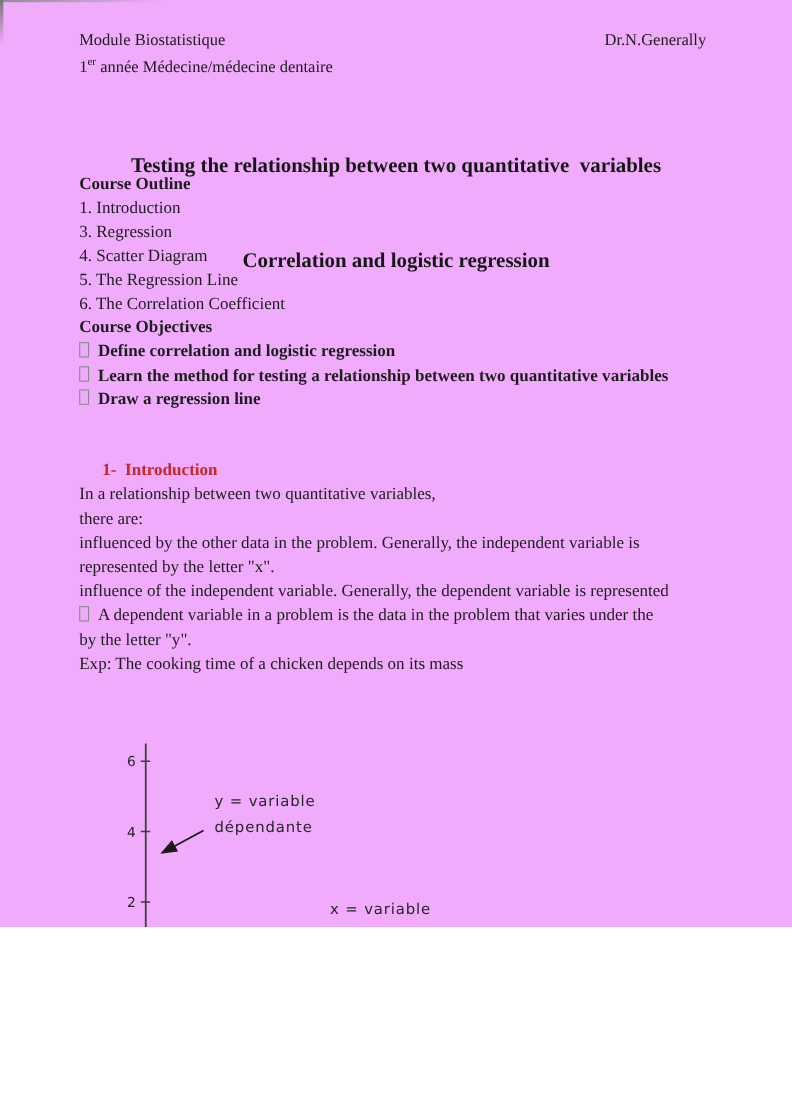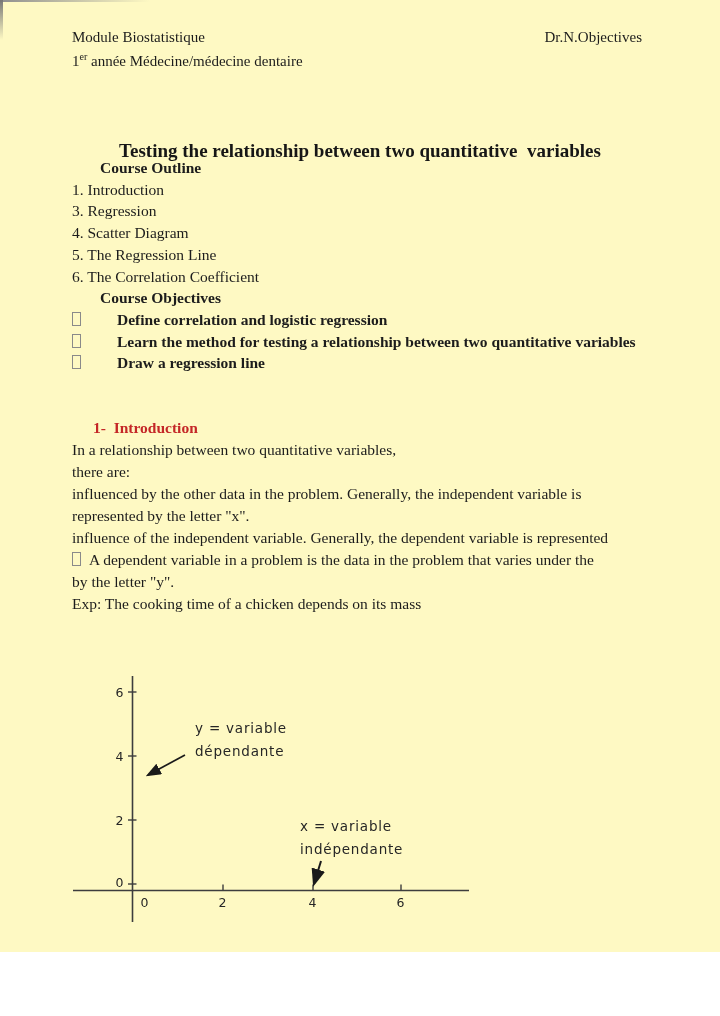--- a/index.html
+++ b/index.html
@@ -1,34 +1,34 @@
 <!DOCTYPE html>
 <html><head>
 <meta charset="utf-8">
 <style>
   html,body{margin:0;padding:0;background:#ffffff;}
   .page{
-    position:relative;width:720px;height:952px;background:#fef9c3;
+    position:relative;width:720px;height:843px;background:#f0abfc;
     font-family:"Liberation Serif", serif;color:#1c1c1c;overflow:hidden;
   }
   .edge-top{position:absolute;top:0;left:0;width:150px;height:2px;
     background:linear-gradient(to right,#8f8f8f,rgba(255,255,255,0));}
   .edge-left{position:absolute;top:0;left:0;width:3px;height:40px;
     background:linear-gradient(to bottom,#777,rgba(255,255,255,0));}
 
   .hdr{position:absolute;left:72px;right:78px;top:27px;font-size:15px;line-height:20px;}
   .hdr-row{display:flex;justify-content:space-between;}
   .hdr sup{font-size:10px;}
 
   .title{position:absolute;top:78px;left:0;width:720px;text-align:center;
     font-weight:bold;font-size:19px;line-height:29px;white-space:pre-wrap;color:#161616;}
 
   .outline{position:absolute;left:72px;top:157px;width:585px;
     font-size:15.5px;line-height:21.7px;}
-  .bold{font-weight:bold;margin-left:28px;}
+  .bold{font-weight:bold;}
 
   .box{display:inline-block;width:7px;height:12px;border:1px solid #8a8a8a;
     margin-right:8px;vertical-align:-1px;background:transparent;}
 
   .intro{position:absolute;left:72px;top:417px;width:586px;
     font-size:15.5px;line-height:22px;}
   .intro-heading{color:#c42727;font-weight:bold;padding-left:21px;white-space:pre-wrap;}
 
   .fig-heading{position:absolute;left:72px;top:655px;font-size:15.5px;font-weight:bold;}
 
@@ -43,27 +43,28 @@
 </head>
 <body>
 
 <div class="page">
   <div class="edge-top"></div>
   <div class="edge-left"></div>
 
   <div class="hdr">
     <div class="hdr-row">
       <span>Module Biostatistique</span>
-      <span>Dr.N.Objectives</span>
+      <span>Dr.N.Generally</span>
     </div>
     <div class="hdr-line2"><span>1</span><sup>er</sup><span> année Médecine/médecine dentaire</span></div>
   </div>
 
   <div class="title">
     <div>Testing the relationship between two quantitative  variables</div>
+    <div>Correlation and logistic regression</div>
   </div>
 
   <div class="outline">
     <div class="bold">Course Outline</div>
     <div>1. Introduction</div>
     <div>3. Regression</div>
     <div>4. Scatter Diagram</div>
     <div>5. The Regression Line</div>
     <div>6. The Correlation Coefficient</div>
     <div class="bold">Course Objectives</div>

